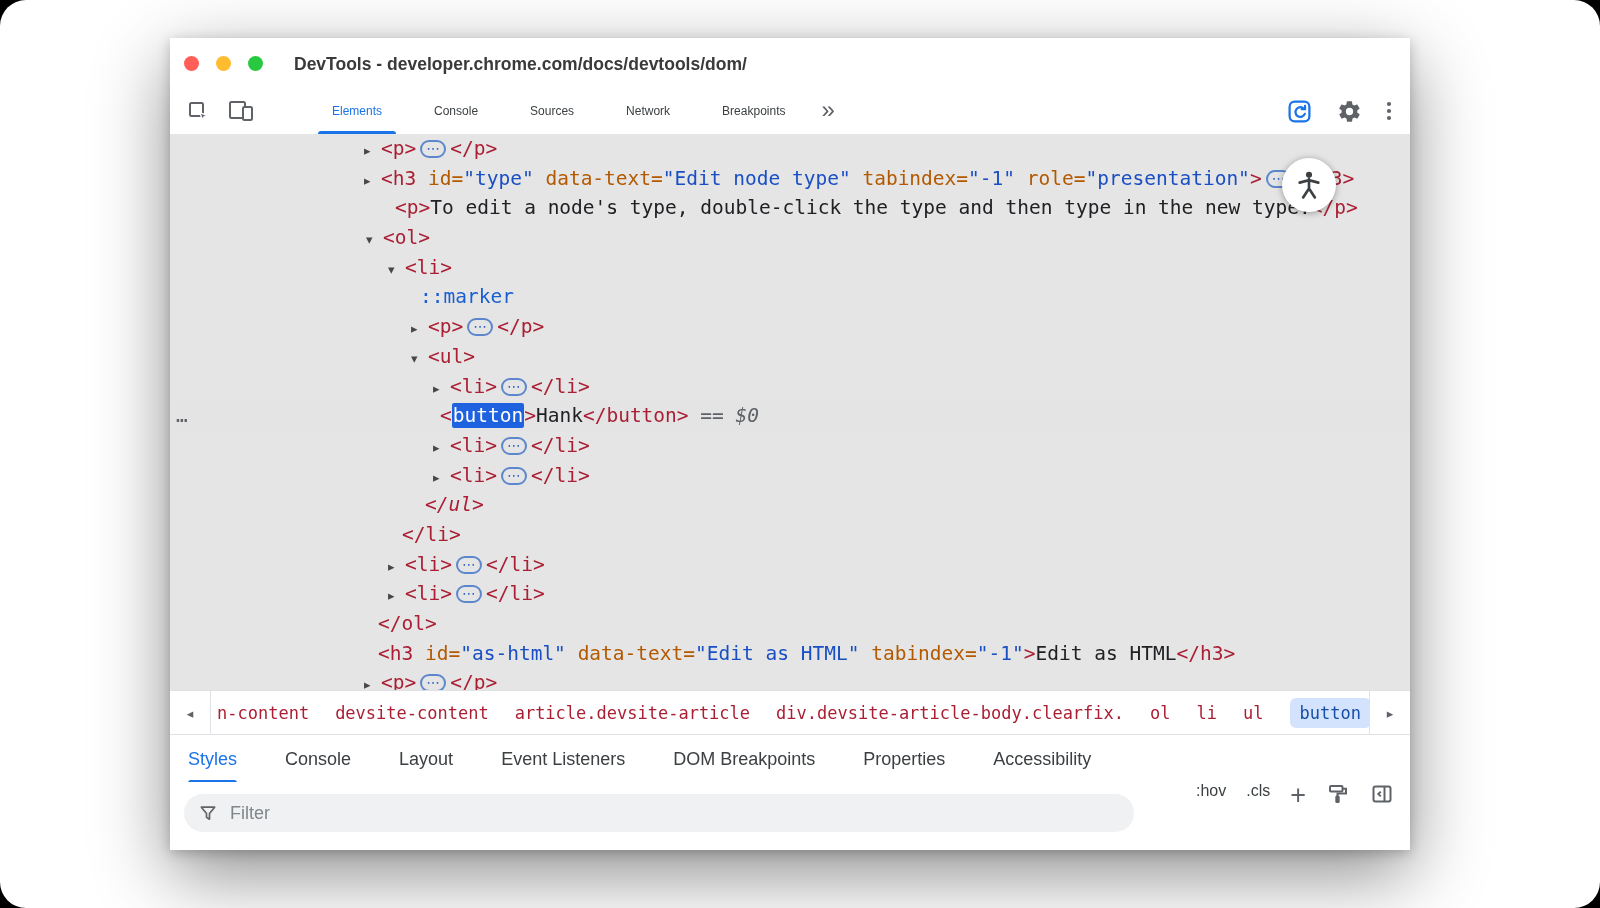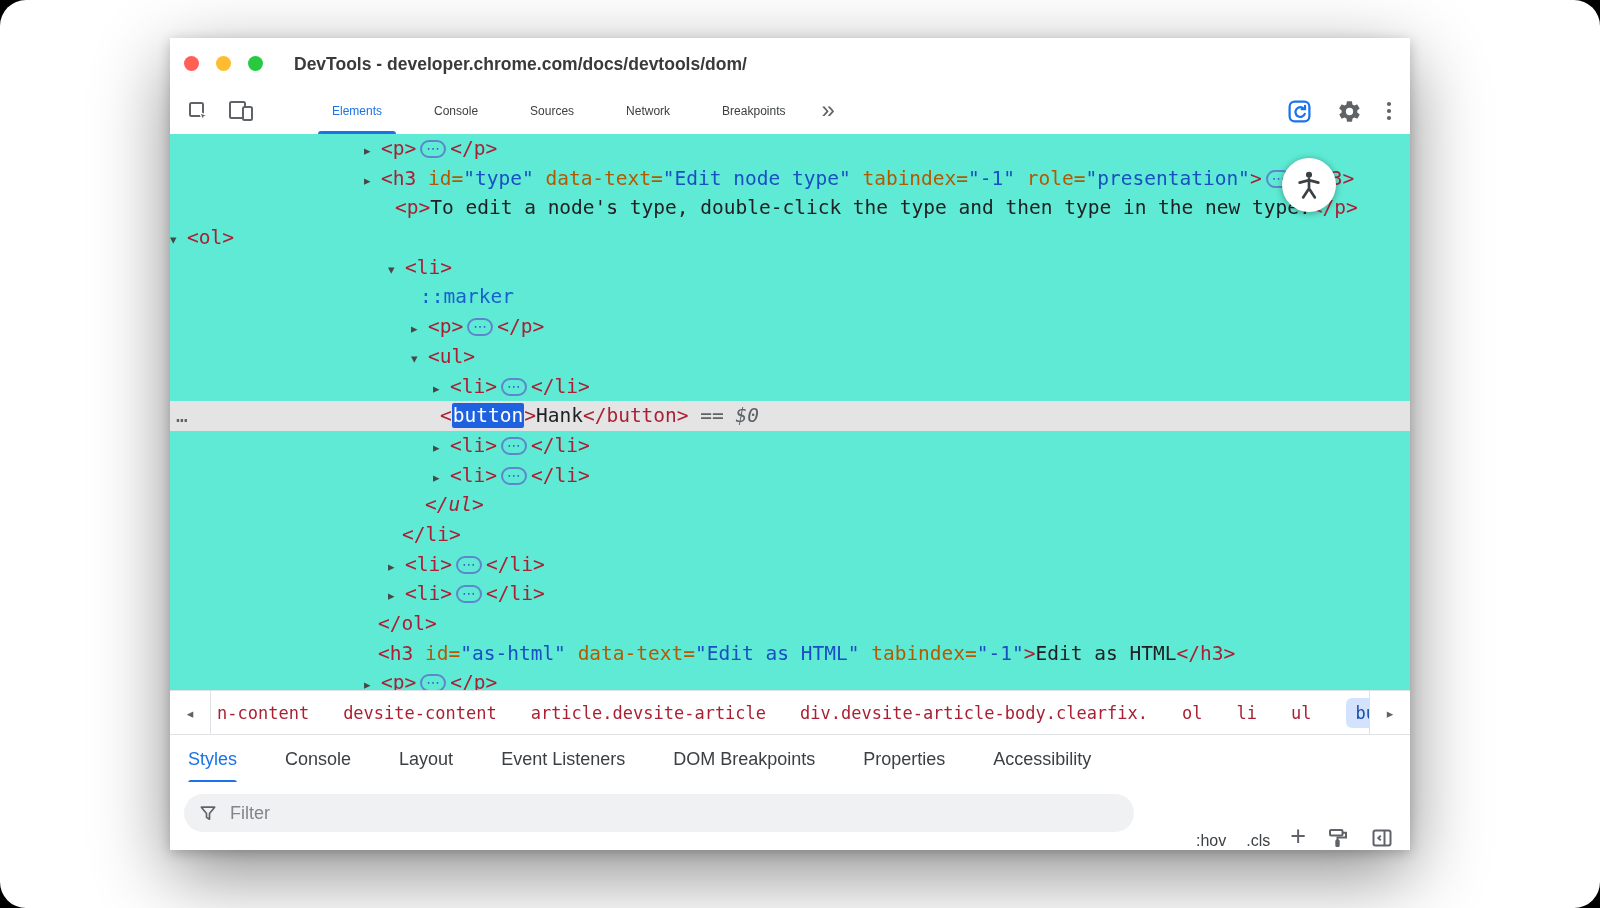--- a/index.html
+++ b/index.html
@@ -21,21 +21,21 @@
   .tb-icons-left{position:absolute;left:16px;top:0;height:46px;display:flex;align-items:center;gap:18px;}
   .tbicon{display:flex;align-items:center;cursor:pointer;}
   .tabs-wrap{position:absolute;left:136px;top:0;height:46px;display:flex;align-items:stretch;}
   .tabs{display:flex;}
   .tab{padding:0 26px;line-height:46px;font-size:12px;color:#3c4043;position:relative;cursor:pointer;white-space:nowrap;}
   .tab.active{color:#1a73e8;}
   .tab.active::after{content:"";position:absolute;left:12px;right:12px;bottom:0;height:3px;background:#1a73e8;border-radius:3px 3px 0 0;}
   .chevron{line-height:44px;font-size:24px;color:#5f6368;padding:0 10px;cursor:pointer;}
   .tb-icons-right{position:absolute;right:18px;top:0;height:46px;display:flex;align-items:center;gap:24px;}
   
-  .tree{position:absolute;top:96px;left:0;right:0;height:556px;overflow:hidden;background:#5eead4;
+  .tree{position:absolute;top:96px;left:0;right:0;height:556px;overflow:hidden;background:#e5e5e5;
         font-family:"DejaVu Sans Mono",monospace;font-size:19.5px;color:#202124;}
   .row{position:relative;height:29.7px;line-height:29.7px;white-space:pre;cursor:default;}
   .row.selected{background:#e4e4e4;}
   .gutter{position:absolute;left:6px;color:#5f6368;}
   .arrow{display:inline-block;width:17px;font-size:13px;color:#474747;font-family:"DejaVu Sans",sans-serif;cursor:pointer;}
   .tk-g{color:#aa1f33;}
   .tk-a{color:#b35900;}
   .tk-v{color:#1a4fc4;}
   .tk-t{color:#202124;}
   .tk-m{color:#1a5fd0;}
@@ -48,38 +48,38 @@
   
   .a11y{position:absolute;left:1112px;top:120px;width:54px;height:54px;border-radius:50%;background:#fff;
         box-shadow:0 1px 7px rgba(0,0,0,.35);display:flex;align-items:center;justify-content:center;z-index:6;}
   
   .crumbs{position:absolute;top:652px;left:0;right:0;height:44px;border-top:1px solid #dfe1e5;background:#fff;
           display:flex;align-items:stretch;font-family:"DejaVu Sans Mono",monospace;font-size:17px;}
   .crumb-nav{width:40px;display:flex;align-items:center;justify-content:center;color:#5f6368;font-size:13px;
              font-family:"DejaVu Sans",sans-serif;cursor:pointer;flex:0 0 auto;}
   .crumb-nav.left{border-right:1px solid #dfe1e5;}
   .crumb-nav.right{border-left:1px solid #dfe1e5;}
-  .crumb-list{display:flex;align-items:center;gap:34px;padding-left:6px;overflow:hidden;flex:1;}
+  .crumb-list{display:flex;align-items:center;gap:26px;padding-left:6px;overflow:hidden;flex:1;}
   .crumb{color:#aa1f33;white-space:nowrap;cursor:pointer;}
   .crumb.selected{background:#d3e3fd;color:#174ea6;padding:5px 10px;border-radius:6px;}
   
   .styles-tabs{position:absolute;top:696px;left:0;right:0;height:48px;border-top:1px solid #dfe1e5;
                border-bottom:1px solid #dfe1e5;background:#fff;display:flex;gap:48px;padding-left:18px;
                font-size:18px;color:#3c4043;}
   .stab{line-height:48px;position:relative;cursor:pointer;white-space:nowrap;}
   .stab.active{color:#1a73e8;}
   .stab.active::after{content:"";position:absolute;left:0;right:0;bottom:0;height:3px;background:#1a73e8;border-radius:3px 3px 0 0;}
   
   .filterbar{position:absolute;top:744px;left:0;right:0;height:62px;background:#fff;}
   .filter-pill{position:absolute;left:14px;top:12px;width:950px;height:38px;background:#f0f1f3;border-radius:19px;
                display:flex;align-items:center;padding-left:14px;gap:10px;box-sizing:border-box;cursor:text;}
   .filter-input{border:none;background:transparent;outline:none;font-size:18px;color:#202124;flex:1;
                 font-family:"Liberation Sans",sans-serif;}
   .filter-input::placeholder{color:#80868b;}
-  .filter-controls{position:absolute;right:16px;top:6px;height:62px;display:flex;align-items:flex-end;gap:20px;}
+  .filter-controls{position:absolute;right:16px;top:0;height:62px;display:flex;align-items:flex-start;gap:20px;}
   .state-label{font-size:16px;color:#3c4043;cursor:pointer;}
   .plus{font-size:27px;font-weight:300;color:#5f6368;cursor:pointer;line-height:27px;}
   .icon-btn{display:flex;align-items:center;cursor:pointer;}
 </style>
 </head>
 <body>
 
 <div class="canvas">
   <div class="window">
 
@@ -135,21 +135,21 @@
               <circle cx="3" cy="19" r="2.1"></circle>
             </svg>
         </span>
       </div>
     </div>
 
     <div class="tree">
         <div class="row" style="padding-left: 194px;"><span class="arrow">▸</span><span class="tk-g">&lt;p&gt;</span><span class="pill">⋯</span><span class="tk-g">&lt;/p&gt;</span></div>
         <div class="row" style="padding-left: 194px;"><span class="arrow">▸</span><span class="tk-g">&lt;h3 </span><span class="tk-a">id=</span><span class="tk-v">"type"</span><span class="tk-t"> </span><span class="tk-a">data-text=</span><span class="tk-v">"Edit node type"</span><span class="tk-t"> </span><span class="tk-a">tabindex=</span><span class="tk-v">"-1"</span><span class="tk-t"> </span><span class="tk-a">role=</span><span class="tk-v">"presentation"</span><span class="tk-g">&gt;</span><span class="pill">⋯</span><span class="tk-g">&lt;/h3&gt;</span></div>
         <div class="row" style="padding-left: 225px;"><span class="tk-g">&lt;p&gt;</span><span class="tk-t">To edit a node's type, double-click the type and then type in the new type.</span><span class="tk-g">&lt;/p&gt;</span></div>
-        <div class="row" style=""><span class="arrow">▾</span><span class="tk-g">&lt;ol&gt;</span></div>
+        <div class="row" style="padding-left: 196px;"><span class="arrow">▾</span><span class="tk-g">&lt;ol&gt;</span></div>
         <div class="row" style="padding-left: 218px;"><span class="arrow">▾</span><span class="tk-g">&lt;li&gt;</span></div>
         <div class="row" style="padding-left: 250px;"><span class="tk-m">::marker</span></div>
         <div class="row" style="padding-left: 241px;"><span class="arrow">▸</span><span class="tk-g">&lt;p&gt;</span><span class="pill">⋯</span><span class="tk-g">&lt;/p&gt;</span></div>
         <div class="row" style="padding-left: 241px;"><span class="arrow">▾</span><span class="tk-g">&lt;ul&gt;</span></div>
         <div class="row" style="padding-left: 263px;"><span class="arrow">▸</span><span class="tk-g">&lt;li&gt;</span><span class="pill">⋯</span><span class="tk-g">&lt;/li&gt;</span></div>
         <div class="row selected" style="padding-left: 270px;"><span class="gutter">…</span><span class="tk-g">&lt;</span><span class="tk-s">button</span><span class="tk-g">&gt;</span><span class="tk-t">Hank</span><span class="tk-g">&lt;/button&gt;</span><span class="tk-e"> == </span><span class="tk-r">$0</span></div>
         <div class="row" style="padding-left: 263px;"><span class="arrow">▸</span><span class="tk-g">&lt;li&gt;</span><span class="pill">⋯</span><span class="tk-g">&lt;/li&gt;</span></div>
         <div class="row" style="padding-left: 263px;"><span class="arrow">▸</span><span class="tk-g">&lt;li&gt;</span><span class="pill">⋯</span><span class="tk-g">&lt;/li&gt;</span></div>
         <div class="row" style="padding-left: 255px; font-style: italic;"><span class="tk-g">&lt;/ul&gt;</span></div>
         <div class="row" style="padding-left: 232px;"><span class="tk-g">&lt;/li&gt;</span></div>

